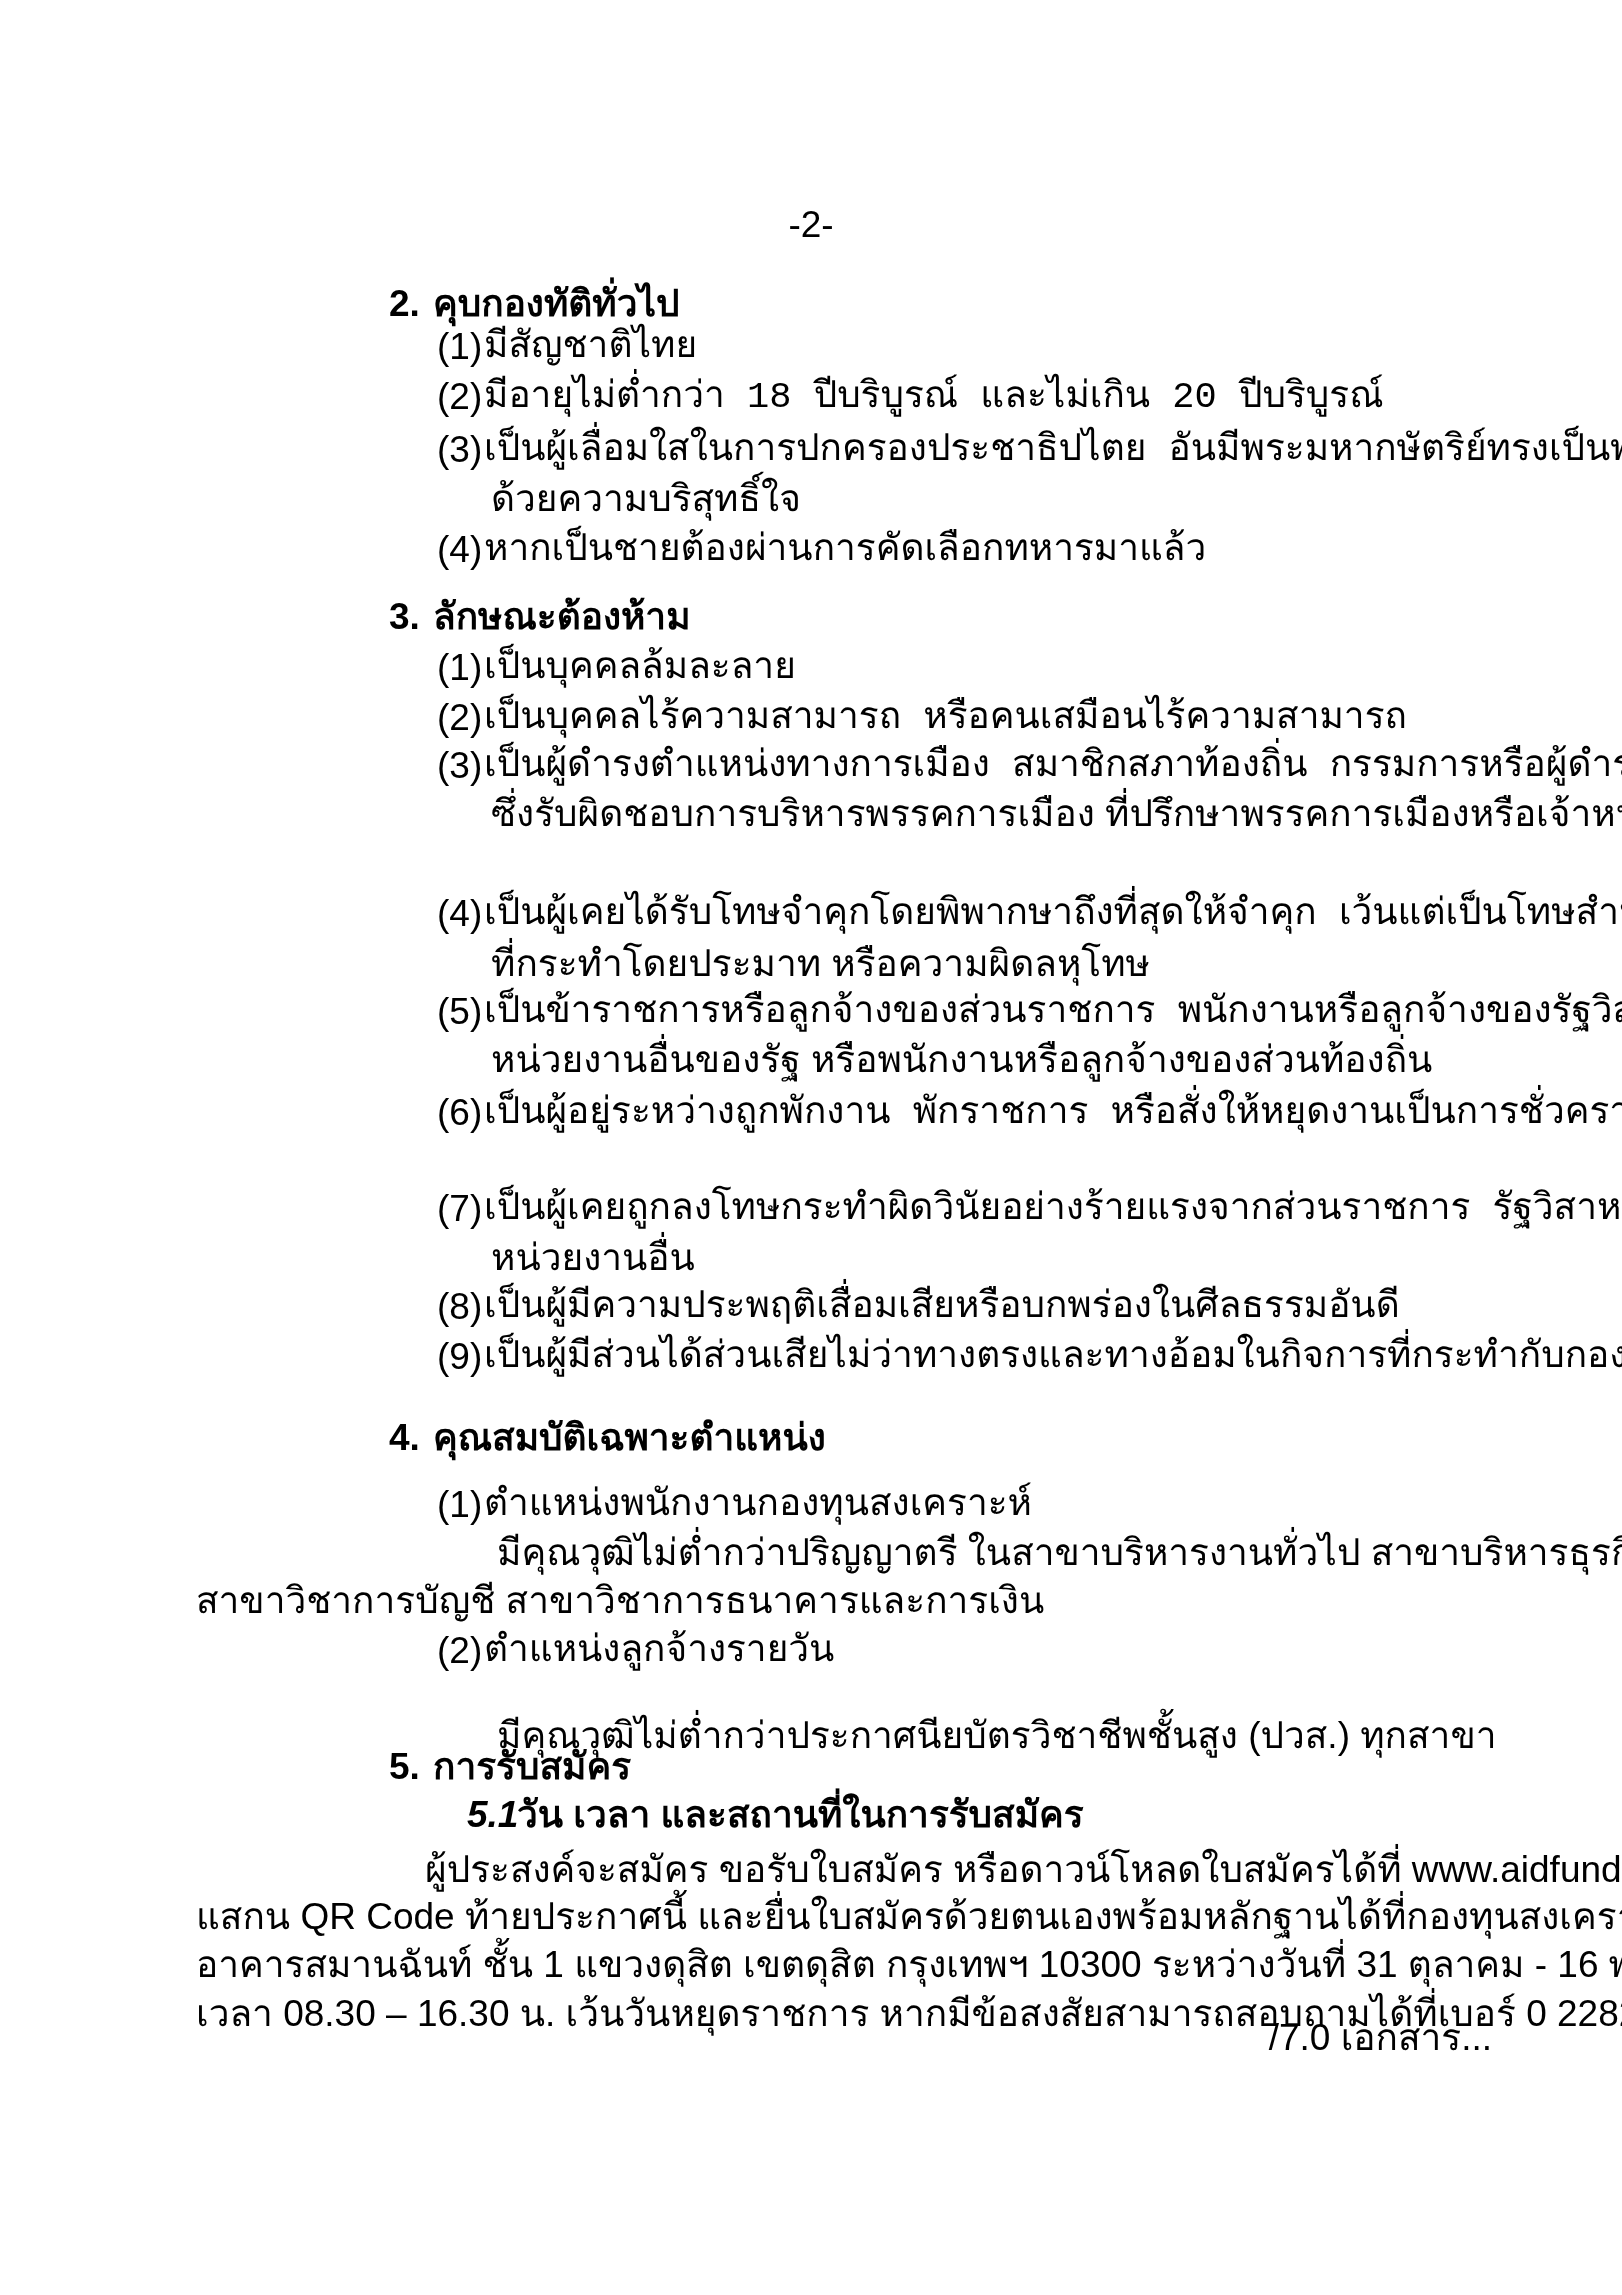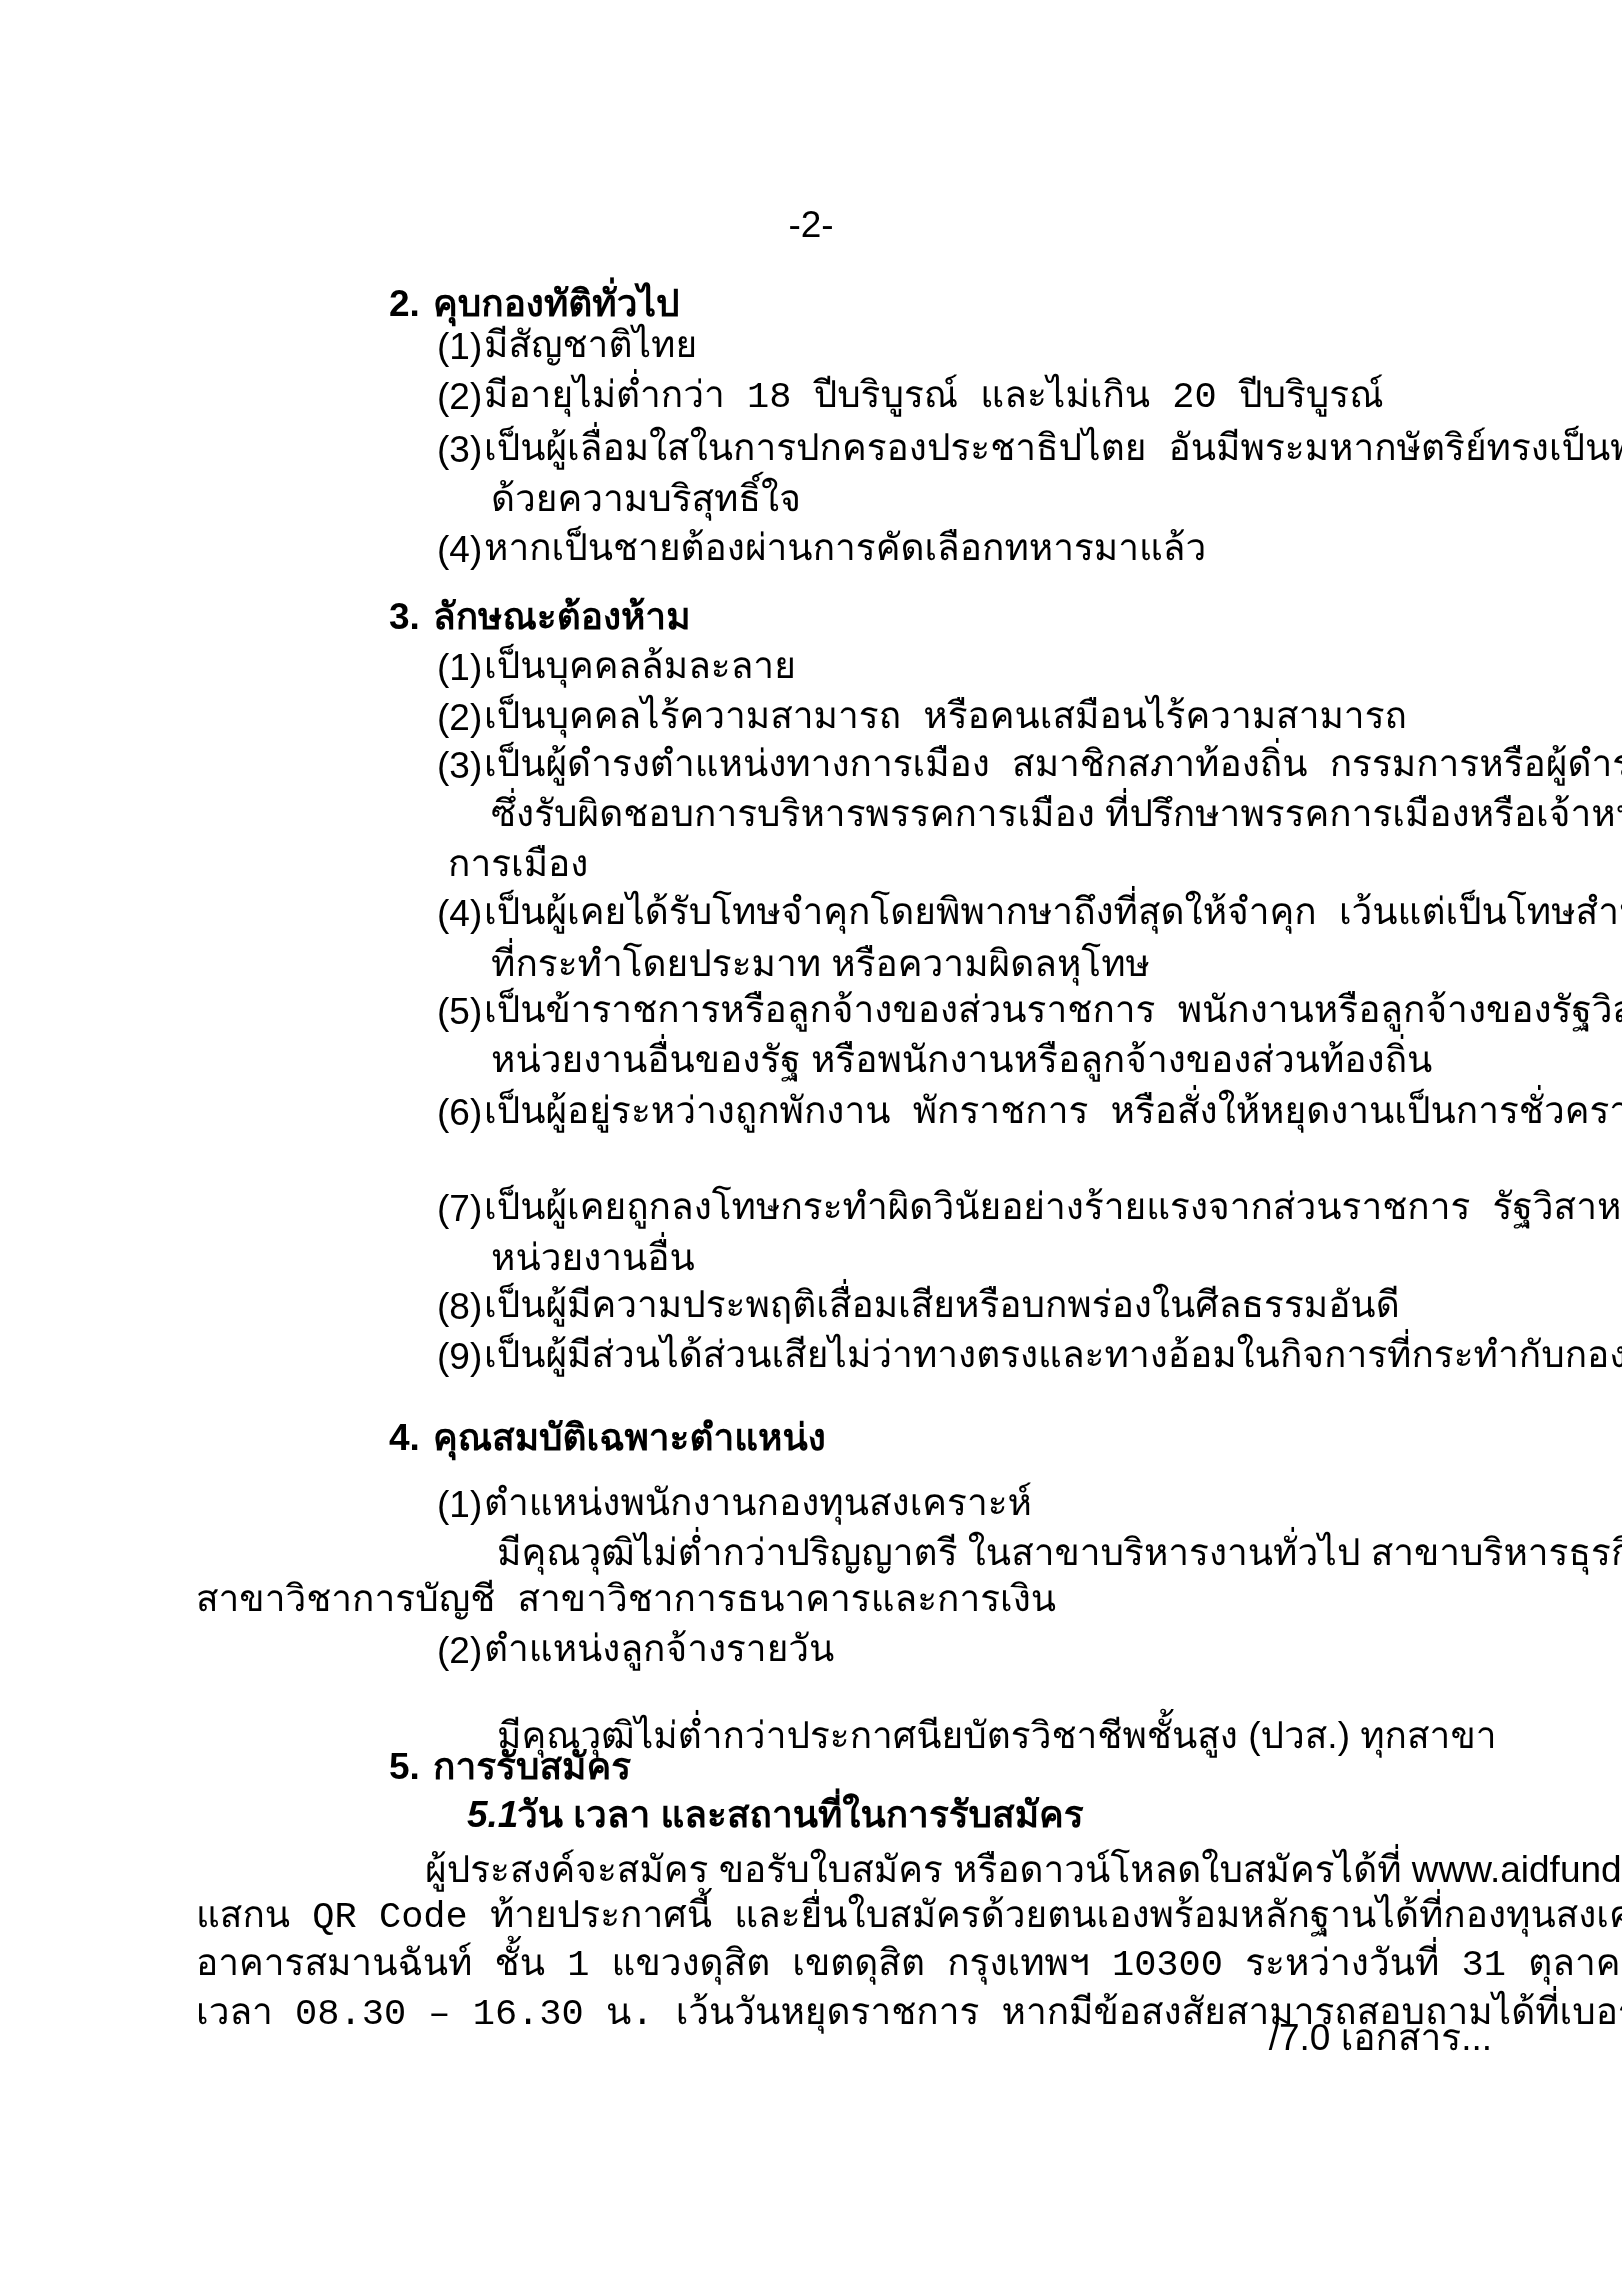--- a/index.html
+++ b/index.html
@@ -41,21 +41,21 @@
   }
   .bold { font-weight: 700; }
   
   .x-secnum   { left: 389px; }
   .x-sectitle { left: 433px; }
   .x-itemnum  { left: 437px; }
   .x-itemtext { left: 484px; font-family: Liberation Mono, monospace; }
   .x-cont     { left: 468px; margin-left: 23px; }
   .x-cont2    { left: 448px; }
   .x-detail   { left: 497px; }
-  .x-margin   { left: 196px; font-family: Liberation Mono, monospace; }
+  .x-margin   { left: 196px; }
   .x-pindent  { left: 425px; }
   .x-subnum   { left: 467px; font-style: italic; }
   .x-subtitle { left: 517px; }
   .footer-note {
     position: absolute;
     top: 2013px;
     right: 130px;
     height: 50px;
     line-height: 50px;
     white-space: nowrap;
@@ -103,23 +103,20 @@
   <div class="ln" style="top:693px">
     <span class="x-itemnum">(2)</span>
     <span class="x-itemtext">เป็นบุคคลไร้ความสามารถ หรือคนเสมือนไร้ความสามารถ</span>
   </div>
   <div class="ln" style="top:741px">
     <span class="x-itemnum">(3)</span>
     <span class="x-itemtext">เป็นผู้ดำรงตำแหน่งทางการเมือง สมาชิกสภาท้องถิ่น กรรมการหรือผู้ดำรงตำแหน่ง</span>
   </div>
   <div class="ln" style="top:789px">
     <span class="x-cont">ซึ่งรับผิดชอบการบริหารพรรคการเมือง ที่ปรึกษาพรรคการเมืองหรือเจ้าหน้าที่พรรค</span>
-  </div>
-  <div class="ln" style="top:839px">
-    <span class="x-cont2">การเมือง</span>
   </div>
   <div class="ln" style="top:889px">
     <span class="x-itemnum">(4)</span>
     <span class="x-itemtext">เป็นผู้เคยได้รับโทษจำคุกโดยพิพากษาถึงที่สุดให้จำคุก เว้นแต่เป็นโทษสำหรับความผิด</span>
   </div>
   <div class="ln" style="top:939px">
     <span class="x-cont">ที่กระทำโดยประมาท หรือความผิดลหุโทษ</span>
   </div>
   <div class="ln" style="top:987px">
     <span class="x-itemnum">(5)</span>

